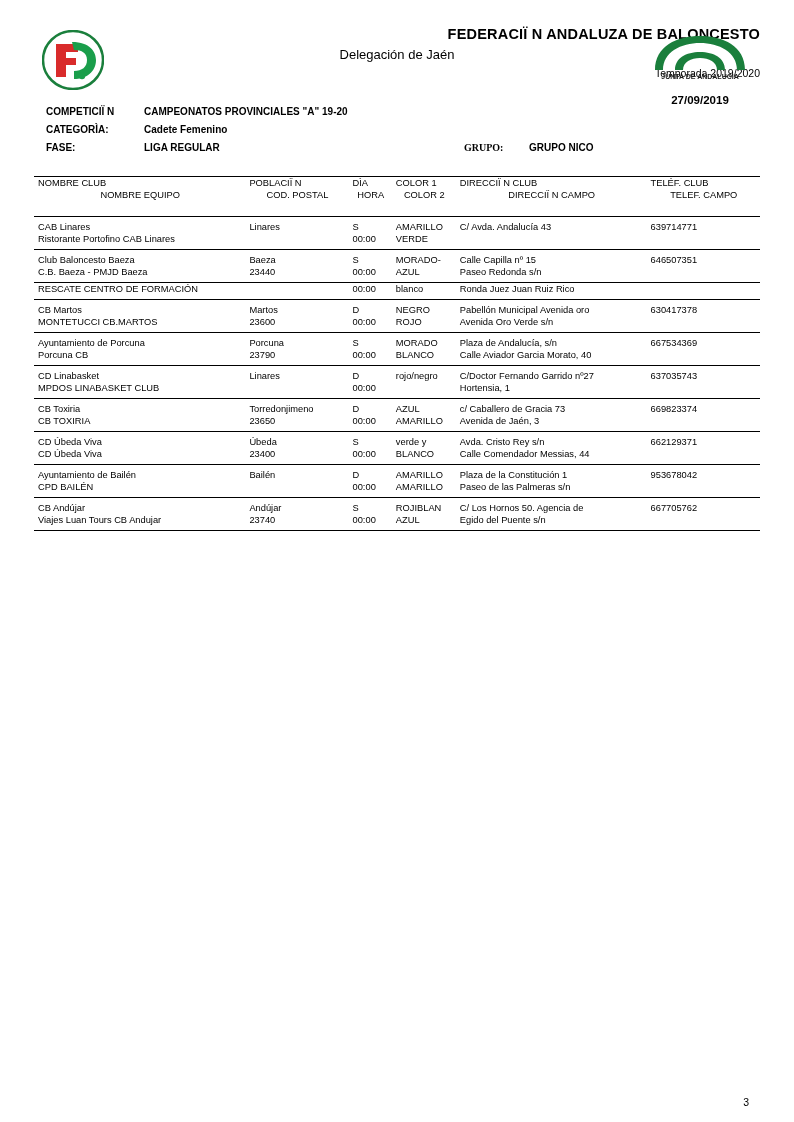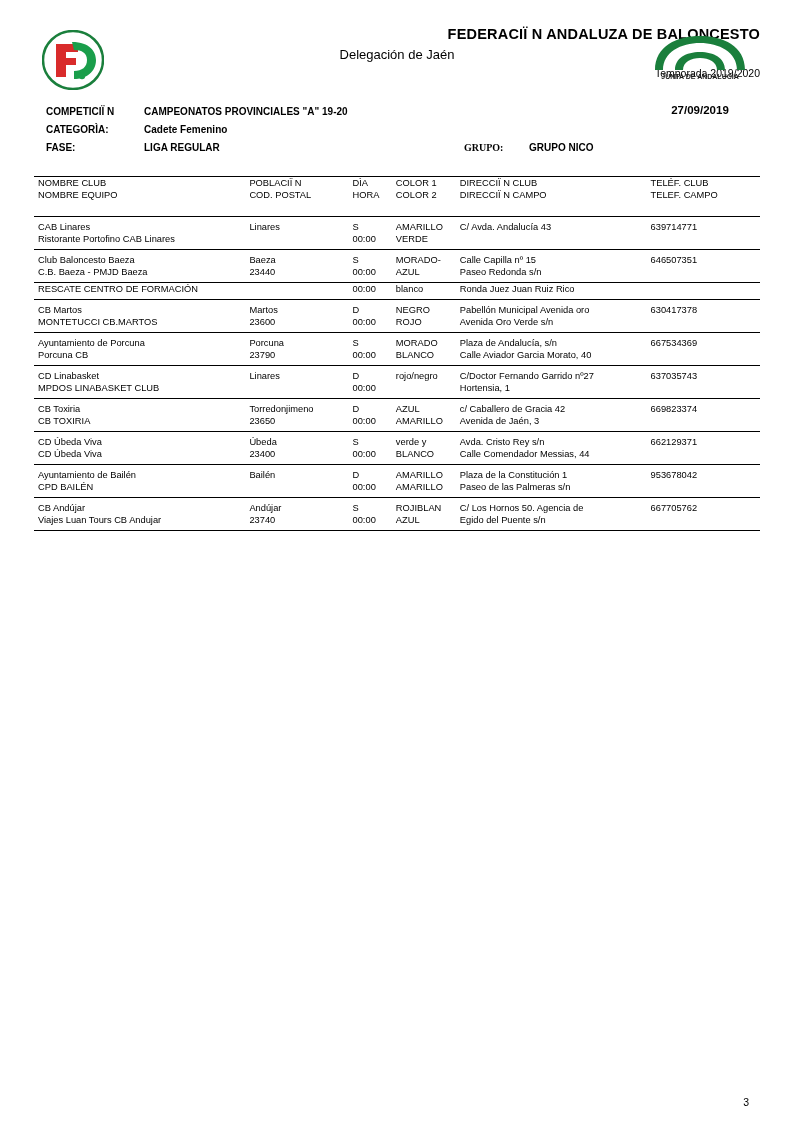--- a/index.html
+++ b/index.html
@@ -57,21 +57,21 @@
     margin-top: 5px;
   }
   .fed-season {
     text-align: right;
     font-size: 10.5px;
     margin-top: 5px;
   }
   .date-stamp {
     font-size: 11.5px;
     font-weight: bold;
-    margin-top: 20px;
+    margin-top: 10px;
   }
 
   
   .meta {
     margin: 2px 34px 0 34px;
     font-size: 10px;
     font-weight: bold;
     position: relative;
   }
   .meta-row {
@@ -122,20 +122,21 @@
     padding: 1px 3px 1px 4px;
     vertical-align: top;
   }
   .head-top td, .head-top th { padding-top: 3px; }
   thead tr.rule-top th {
     border-top: 1.3px solid #000;
   }
   thead tr.rule-bottom th {
     border-bottom: 1.3px solid #000;
     padding-bottom: 16px;
+    text-align: center;
   }
   tbody tr.entry-first td {
     padding-top: 5px;
   }
   tbody tr.entry-last td {
     padding-bottom: 5px;
     border-bottom: 0.8px solid #000;
   }
   tbody tr.entry-last.final td {
     border-bottom: 1.3px solid #000;
@@ -318,21 +319,21 @@
             <td>00:00</td>
             <td></td>
             <td>Hortensia, 1</td>
             <td></td>
           </tr>
           <tr class="entry-first">
             <td>CB Toxiria</td>
             <td>Torredonjimeno</td>
             <td>D</td>
             <td>AZUL</td>
-            <td>c/ Caballero de Gracia 42</td>
+            <td>c/ Caballero de Gracia 73</td>
             <td>669823374</td>
           </tr>
           <tr class="entry-last">
             <td>CB TOXIRIA</td>
             <td>23650</td>
             <td>00:00</td>
             <td>AMARILLO</td>
             <td>Avenida de Jaén, 3</td>
             <td></td>
           </tr>

